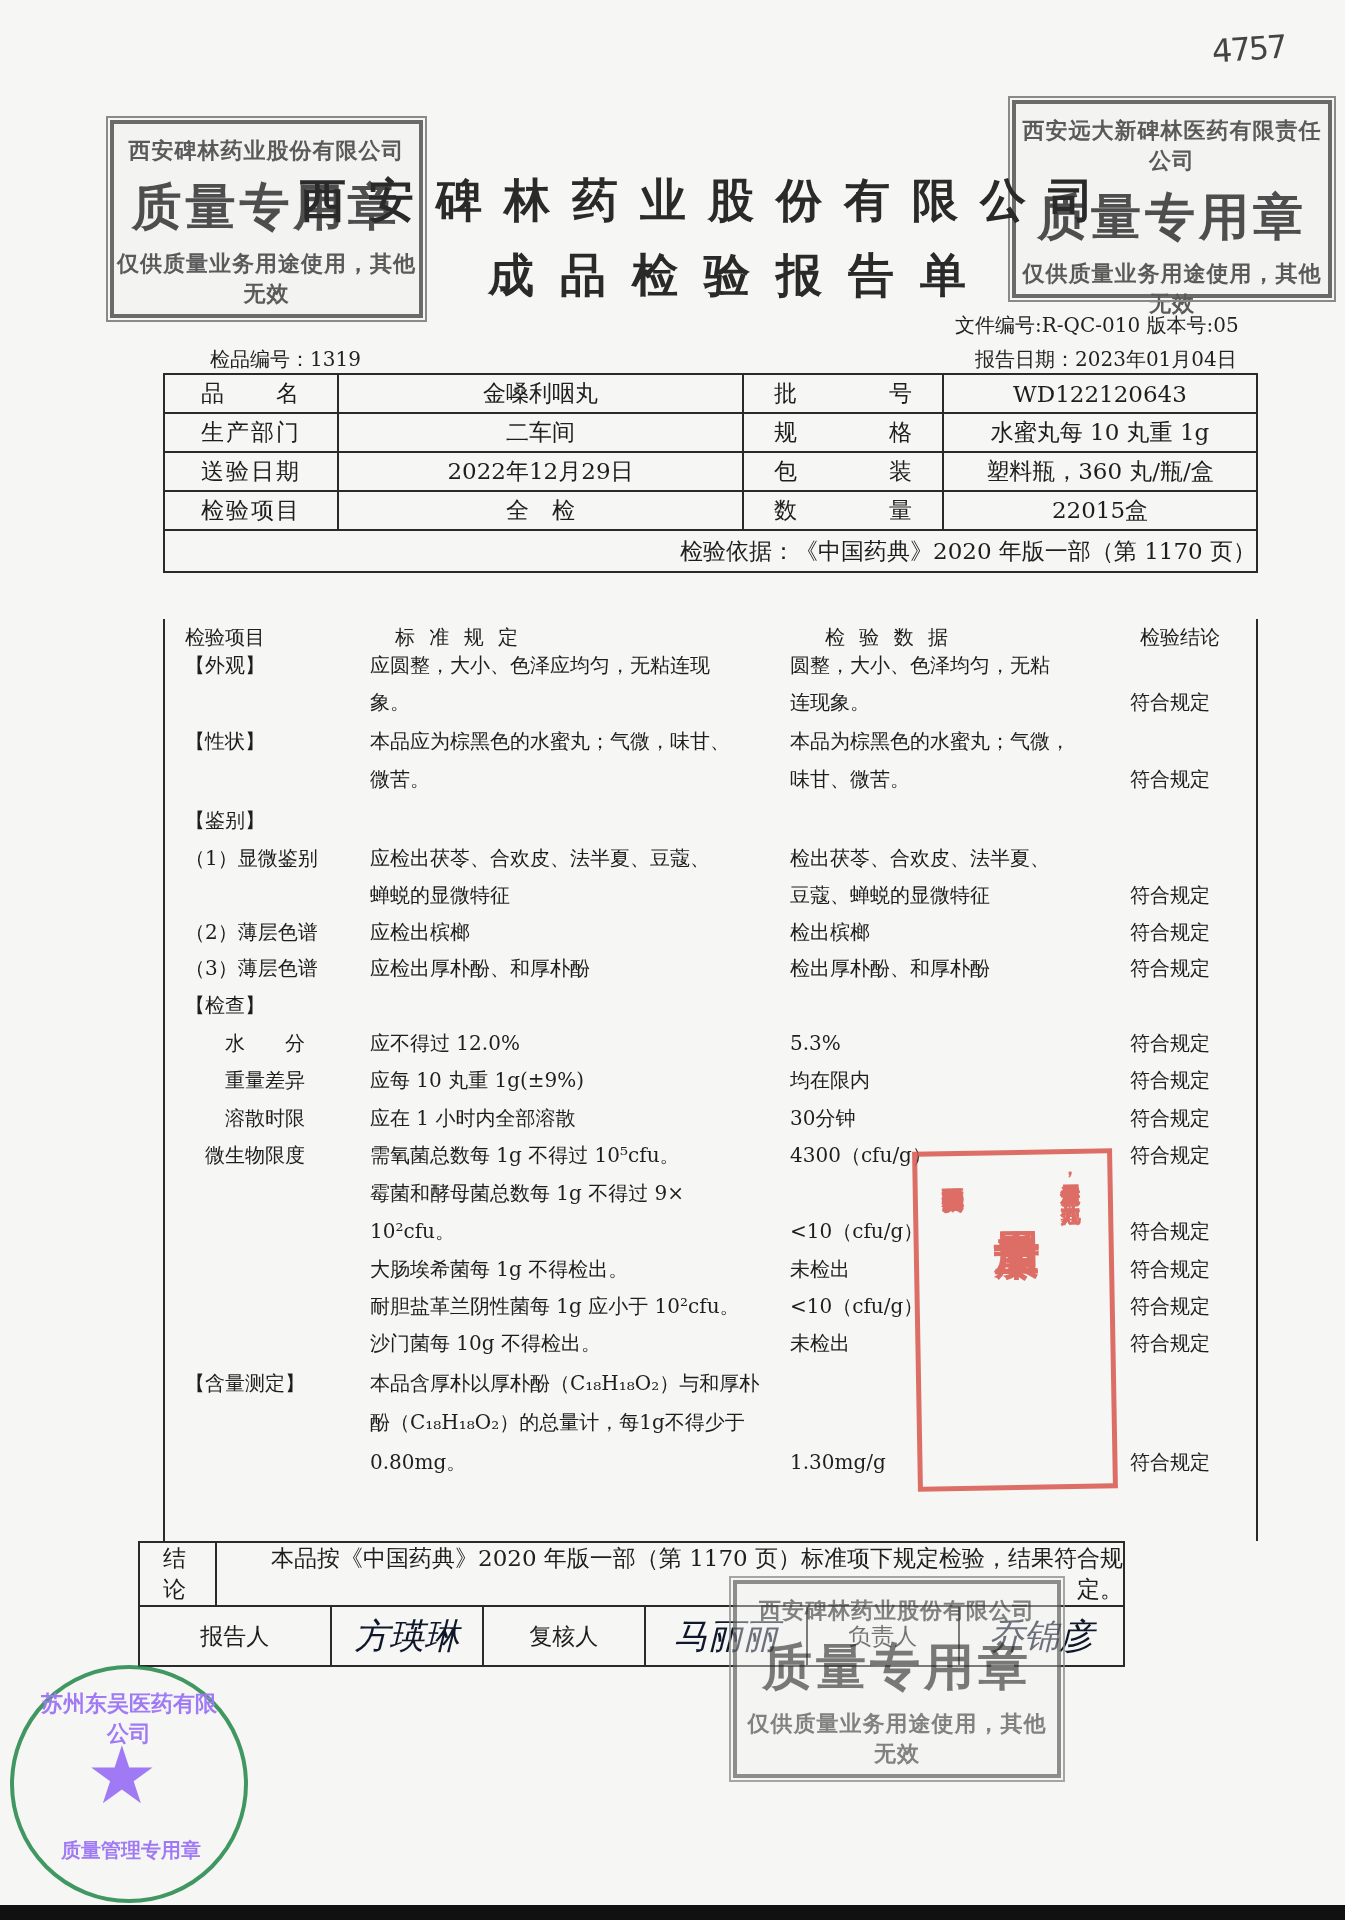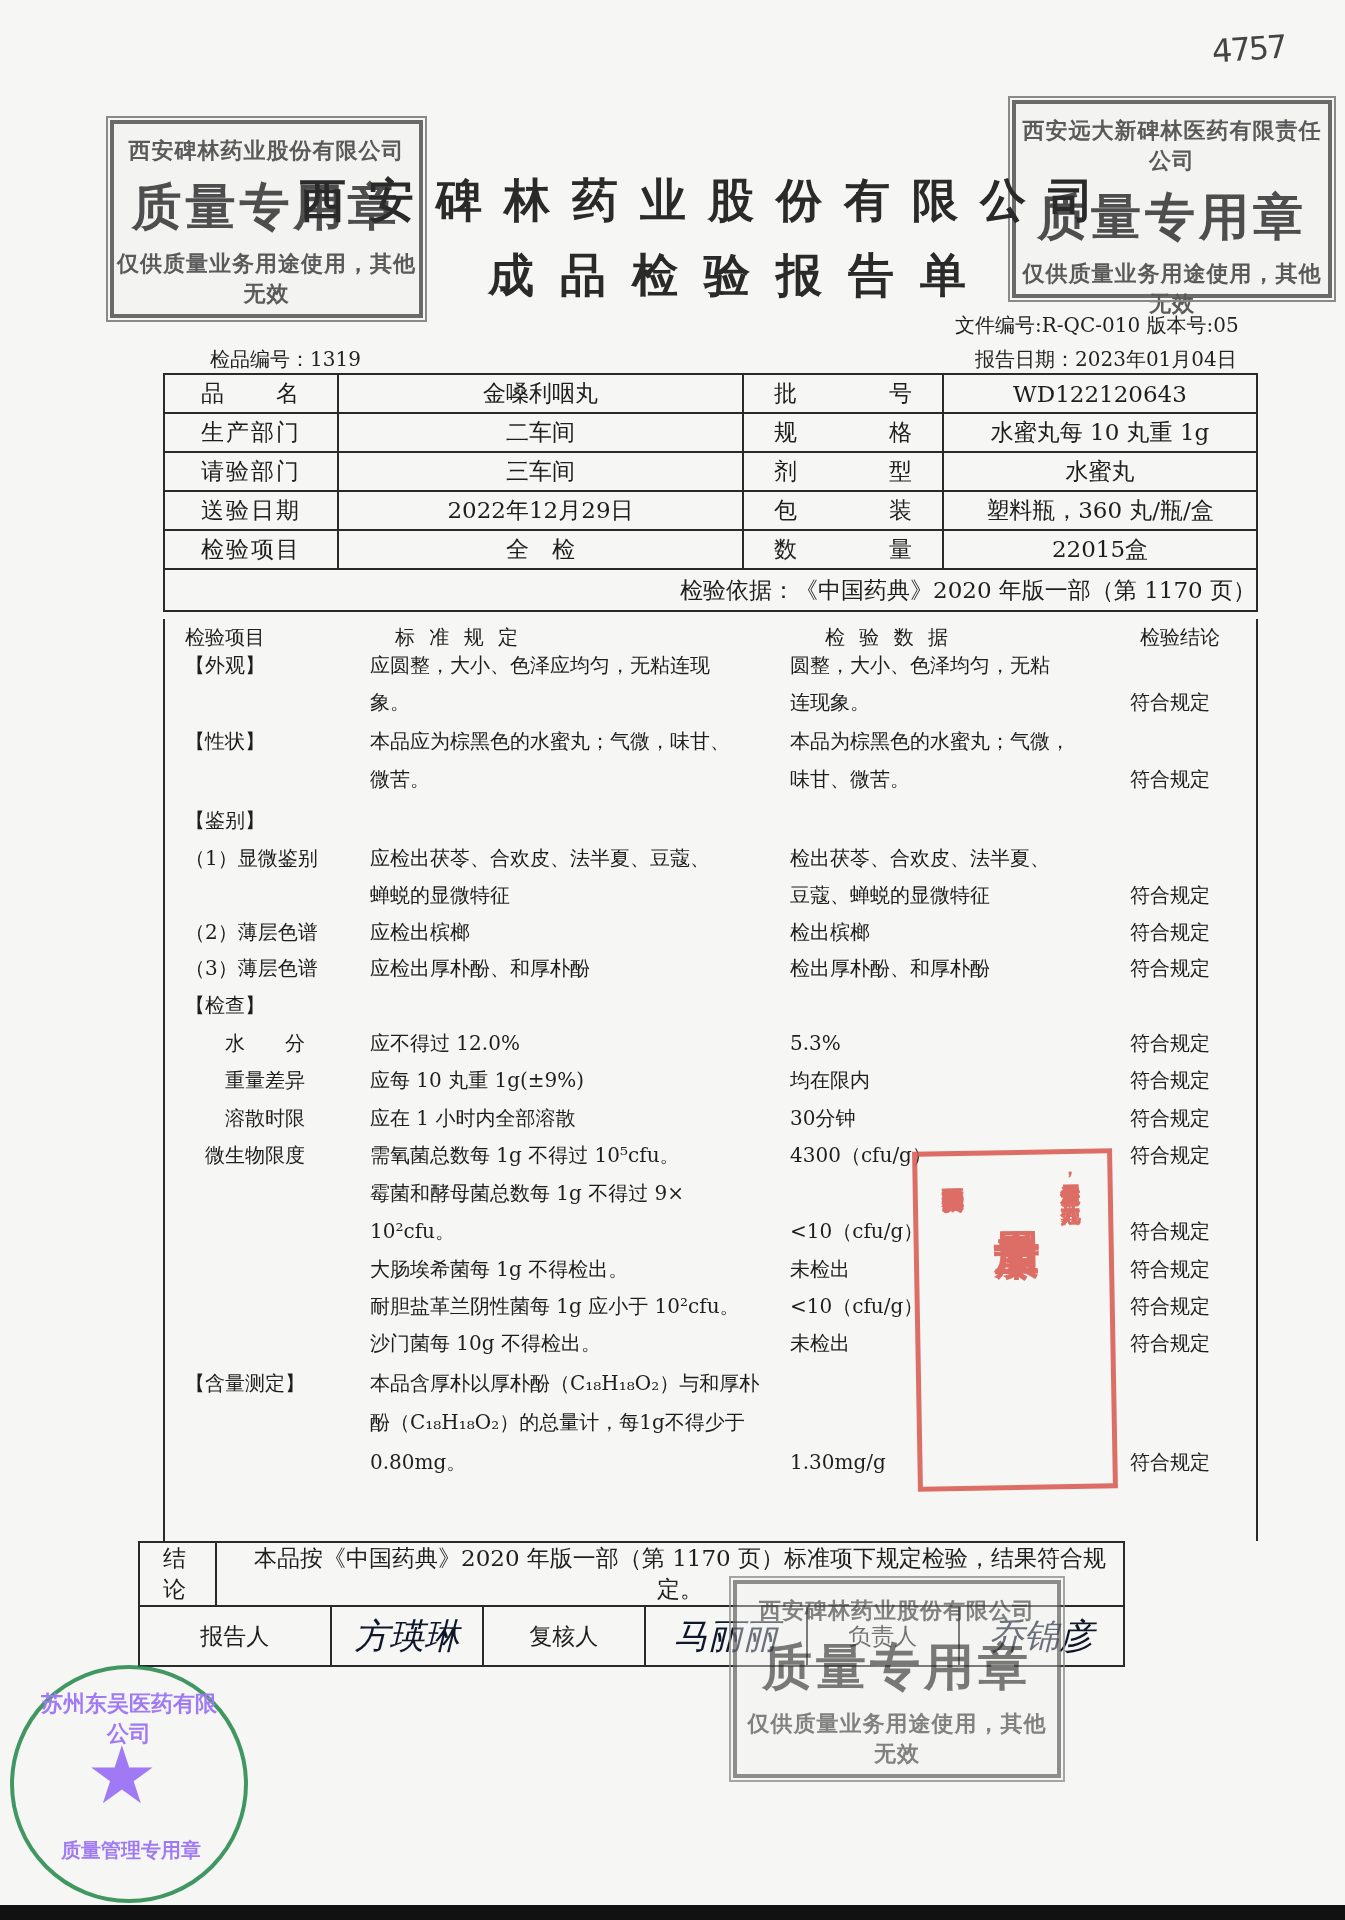--- a/index.html
+++ b/index.html
@@ -123,31 +123,20 @@
   <tr>
     <td class="lbl">生产部门</td>
     <td class="val">二车间</td>
     <td class="lbl2">
           <div class="spread">
             <span>规</span>
             <span>格</span>
           </div>
         </td>
     <td>水蜜丸每 10 丸重 1g</td>
-  </tr>
-  <tr>
-    <td class="lbl">请验部门</td>
-    <td class="val">三车间</td>
-    <td class="lbl2">
-          <div class="spread">
-            <span>剂</span>
-            <span>型</span>
-          </div>
-        </td>
-    <td>水蜜丸</td>
   </tr>
   <tr>
     <td class="lbl">送验日期</td>
     <td class="val">2022年12月29日</td>
     <td class="lbl2">
           <div class="spread">
             <span>包</span>
             <span>装</span>
           </div>
         </td>
@@ -262,21 +251,21 @@
     <div class="cell c1" style="top: 825px;"></div>
     <div class="cell c2" style="top: 825px;">0.80mg。</div>
     <div class="cell c3" style="top: 825px;">1.30mg/g</div>
     <div class="cell c4" style="top: 825px;">符合规定</div>
   </div>
 
 <table class="bottom">
   <tbody>
       <tr>
     <td style="width:75px;height:60px;letter-spacing:6px">结　论</td>
-    <td colspan="6" style="text-align:center;padding-left:20px">本品按《中国药典》2020 年版一部（第 1170 页）标准项下规定检验，结果符合规定。</td>
+    <td colspan="6" style="text-align:right;padding-left:20px">本品按《中国药典》2020 年版一部（第 1170 页）标准项下规定检验，结果符合规定。</td>
   </tr>
   <tr>
     <td colspan="2" style="height:58px;width:150px">报告人</td>
     <td class="sig" style="width:150px">方瑛琳</td>
     <td style="width:160px">复核人</td>
     <td class="sig" style="width:160px">马丽丽</td>
     <td style="width:150px">负责人</td>
     <td class="sig">乔锦彦</td>
   </tr>
 </tbody>

